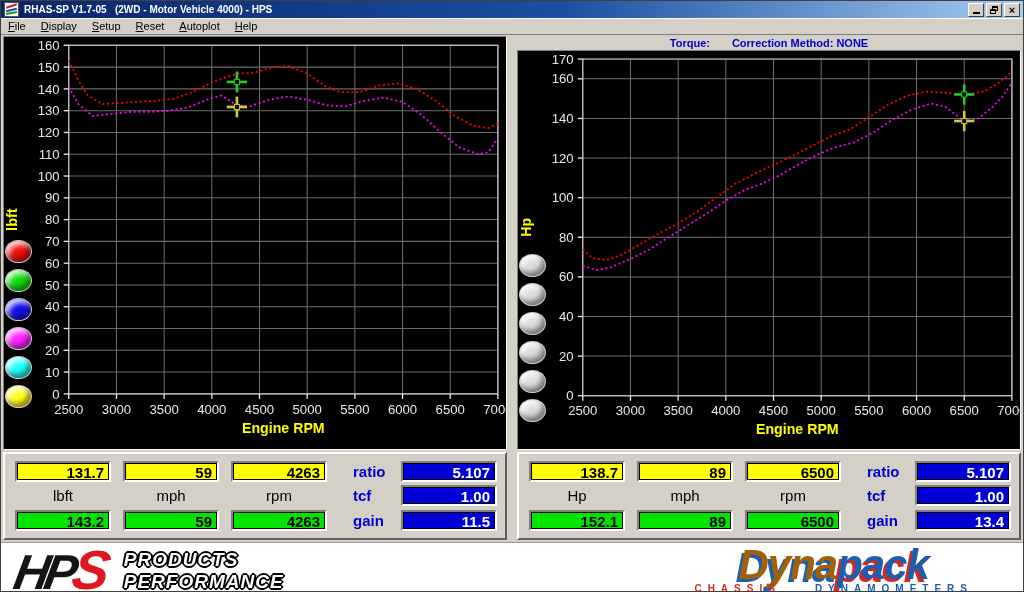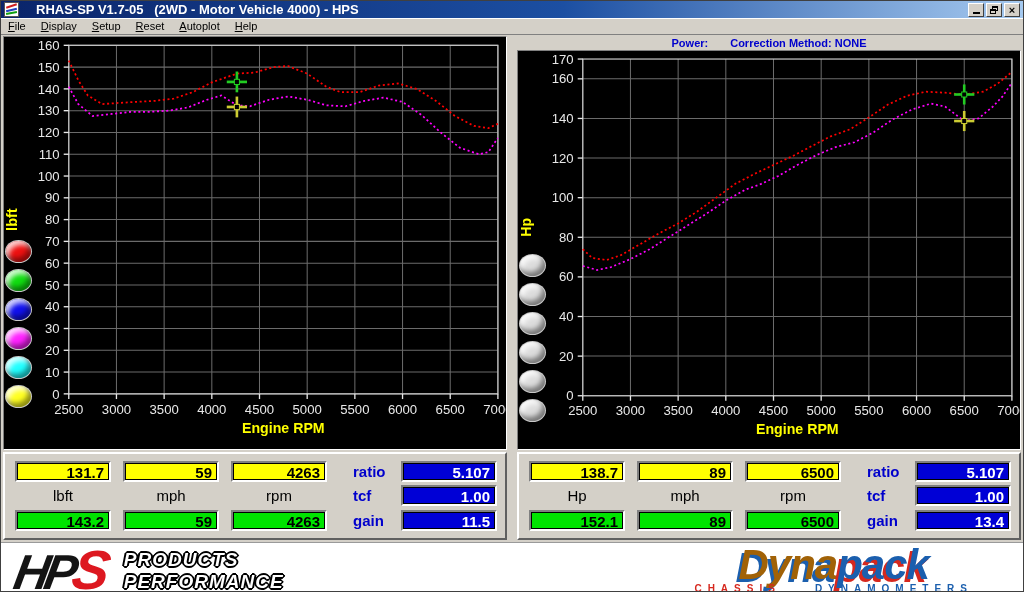--- a/index.html
+++ b/index.html
@@ -14,21 +14,21 @@
   .titlebar{
     height:17px;flex:0 0 17px;
     background:linear-gradient(90deg,#0a246a 0%,#1c4fa2 55%,#a6caf0 100%);
     display:flex;align-items:center;padding:0 3px;
   }
   .app-icon{width:13px;height:13px;background:#fff;border:1px solid #555;position:relative;flex:0 0 13px;}
   .app-icon i{position:absolute;left:1px;right:1px;height:2px;}
   .app-icon i:nth-child(1){top:2px;background:#d02020;transform:rotate(-18deg);}
   .app-icon i:nth-child(2){top:6px;background:#2040c0;transform:rotate(-14deg);}
   .app-icon i:nth-child(3){top:9px;background:#10a010;transform:rotate(-10deg);}
-  .title-text{color:#fff;font-size:13px;font-weight:bold;margin-left:17px;flex:1;white-space:pre;}
+  .title-text{color:#fff;font-size:10px;font-weight:bold;margin-left:5px;flex:1;white-space:pre;}
   .win-btn{
     width:16px;height:14px;margin-left:2px;background:#d4d0c8;
     border:1px solid;border-color:#ffffff #404040 #404040 #ffffff;
     display:flex;align-items:flex-end;justify-content:center;box-sizing:border-box;
   }
   .glyph-min{width:7px;height:2px;background:#000;margin-bottom:2px;}
   .glyph-restore{width:8px;height:8px;position:relative;margin-bottom:2px;}
   .glyph-restore b{position:absolute;width:6px;height:5px;border:1px solid #000;border-top-width:2px;background:#d4d0c8;box-sizing:border-box;}
   .glyph-restore b:first-child{right:0;top:0;}
   .glyph-restore b:last-child{left:0;bottom:0;}
@@ -233,21 +233,21 @@
           <div class="trace-btn" style="left: 2px; top: 233px; background: rgb(17, 221, 17);"></div>
           <div class="trace-btn" style="left: 2px; top: 262px; background: rgb(17, 17, 238);"></div>
           <div class="trace-btn" style="left: 2px; top: 291px; background: rgb(255, 34, 255);"></div>
           <div class="trace-btn" style="left: 2px; top: 320px; background: rgb(34, 255, 255);"></div>
           <div class="trace-btn" style="left: 2px; top: 349px; background: rgb(255, 255, 34);"></div>
         </div>
     </div>
   </div>
   <div class="chart-panel">
     <div class="chart-header">
-      <span>Power:</span>
+      <span>Torque:</span>
       <span>Correction Method: NONE</span>
     </div>
     <div class="chart-black">
       <svg class="chart" id="chart1" viewBox="0 0 496 396" preserveAspectRatio="none">
           <line x1="64" y1="8" x2="64" y2="343" stroke="#6b6b6b" stroke-width="1"></line>
           <line x1="111.11111111111111" y1="8" x2="111.11111111111111" y2="343" stroke="#6b6b6b" stroke-width="1"></line>
           <line x1="158.22222222222223" y1="8" x2="158.22222222222223" y2="343" stroke="#6b6b6b" stroke-width="1"></line>
           <line x1="205.33333333333331" y1="8" x2="205.33333333333331" y2="343" stroke="#6b6b6b" stroke-width="1"></line>
           <line x1="252.44444444444443" y1="8" x2="252.44444444444443" y2="343" stroke="#6b6b6b" stroke-width="1"></line>
           <line x1="299.55555555555554" y1="8" x2="299.55555555555554" y2="343" stroke="#6b6b6b" stroke-width="1"></line>

